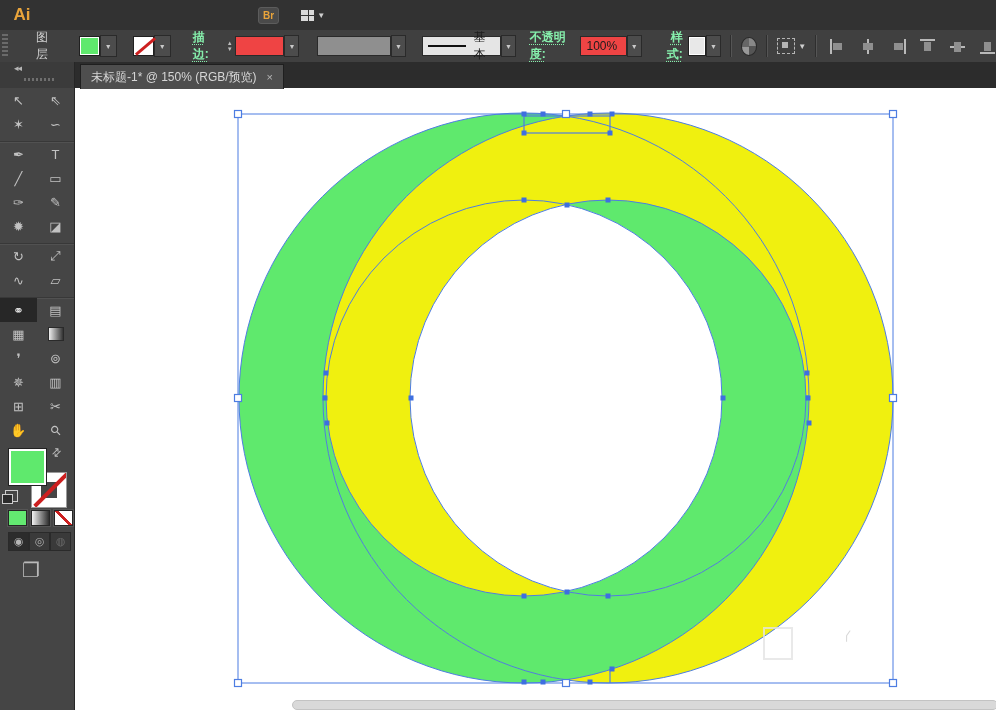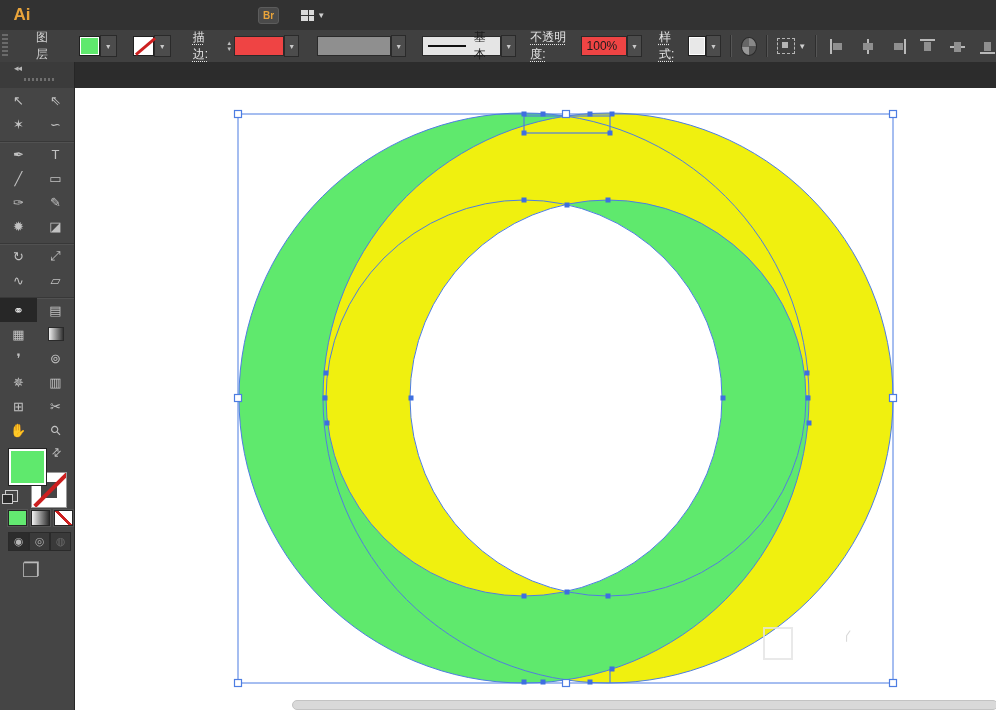--- a/index.html
+++ b/index.html
@@ -17,21 +17,21 @@
   .ws-grid{display:grid;grid-template-columns:7px 5px;grid-template-rows:5px 5px;gap:1px;}
   .ws-grid b{background:#d9d9d9;}
   .caret{color:#cfcfcf;font-size:8px;}
   
   .controlbar{position:absolute;left:0;top:30px;width:996px;height:32px;background:#404040;
               border-bottom:1px solid #f97316;display:flex;align-items:center;color:#cfcfcf;
               font-size:12px;z-index:30;}
   .grip-v{width:7px;height:24px;margin-left:2px;background:repeating-linear-gradient(
            to bottom,#6a6a6a 0 2px,transparent 2px 4px);}
   .cb-label{margin-left:28px;}
-  .orange-label{color:#e5e5e5;text-decoration:underline dotted;text-underline-offset:3px;}
+  .orange-label{color:#86efac;text-decoration:underline dotted;text-underline-offset:3px;font-weight:bold;}
   .swatch-combo{display:flex;align-items:center;margin-left:22px;}
   .swatch{width:19px;height:18px;border:1px solid #202020;box-shadow:inset 0 0 0 1px #fff;}
   .swatch.none-sw{background:#fff;position:relative;}
   .none-line{position:absolute;left:-1px;top:8px;width:25px;height:3px;background:#cc1f1f;
              transform:rotate(-40deg);}
   .dd-btn{width:15px;height:20px;background:#4c4c4c;border:1px solid #2a2a2a;color:#c9c9c9;
           font-size:7px;display:flex;align-items:center;justify-content:center;}
   .stepper{display:flex;flex-direction:column;margin-left:10px;margin-right:2px;color:#bdbdbd;
            font-size:6px;line-height:6px;}
   .field{height:18px;background:#ef4444;border:1px solid #2a2a2a;color:#1c1c1c;
@@ -163,21 +163,21 @@
     <span class="field" style="width:72px;margin-left:18px;background:#8f8f8f;"></span>
     <span class="dd-btn">▼</span>
     <span class="field brush-field" style="width:78px;margin-left:16px;justify-content:space-between;">
       <span class="stroke-line"></span>
       <span>基本</span>
     </span>
     <span class="dd-btn">▼</span>
     <span class="cb-label orange-label" style="margin-left:14px;">不透明度:</span>
     <span class="field" style="width:40px;margin-left:6px;">100%</span>
     <span class="dd-btn">▼</span>
-    <span class="cb-label orange-label" style="margin-left:17px;">样式:</span>
+    <span class="cb-label orange-label" style="margin-left:17px;text-align:right;">样式:</span>
     <span class="swatch" style="margin-left:5px;background:#e8e8e8;"></span>
     <span class="dd-btn">▼</span>
     <span class="sep"></span>
     <span class="wheel"></span>
     <span class="sep"></span>
     <span style="display:flex;align-items:center;gap:3px;">
       <span class="tr-ico">
           <b></b>
         </span>
       <span class="caret">▼</span>
@@ -209,20 +209,24 @@
           <i></i>
           <b></b>
         </span>
       </span>
   </div>
 
   <div class="tabbar">
     <div class="tools-header">
       <span class="collapse">◂◂</span>
       <span class="grip-h"></span>
+    </div>
+    <div class="doc-tab">
+      <span>未标题-1* @ 150% (RGB/预览)</span>
+      <span class="tab-close">×</span>
     </div>
   </div>
 
   <div class="canvas">
     <svg class="art-svg" id="art" width="996" height="710" viewBox="0 0 996 710">
         <defs>
           <clipPath id="yband">
             <path d="M323,398a285,285 0 1,0 570,0a285,285 0 1,0 -570,0ZM410,398a198,198 0 1,0 396,0a198,198 0 1,0 -396,0Z" clip-rule="evenodd"></path>
           </clipPath>
           <clipPath id="lower">

